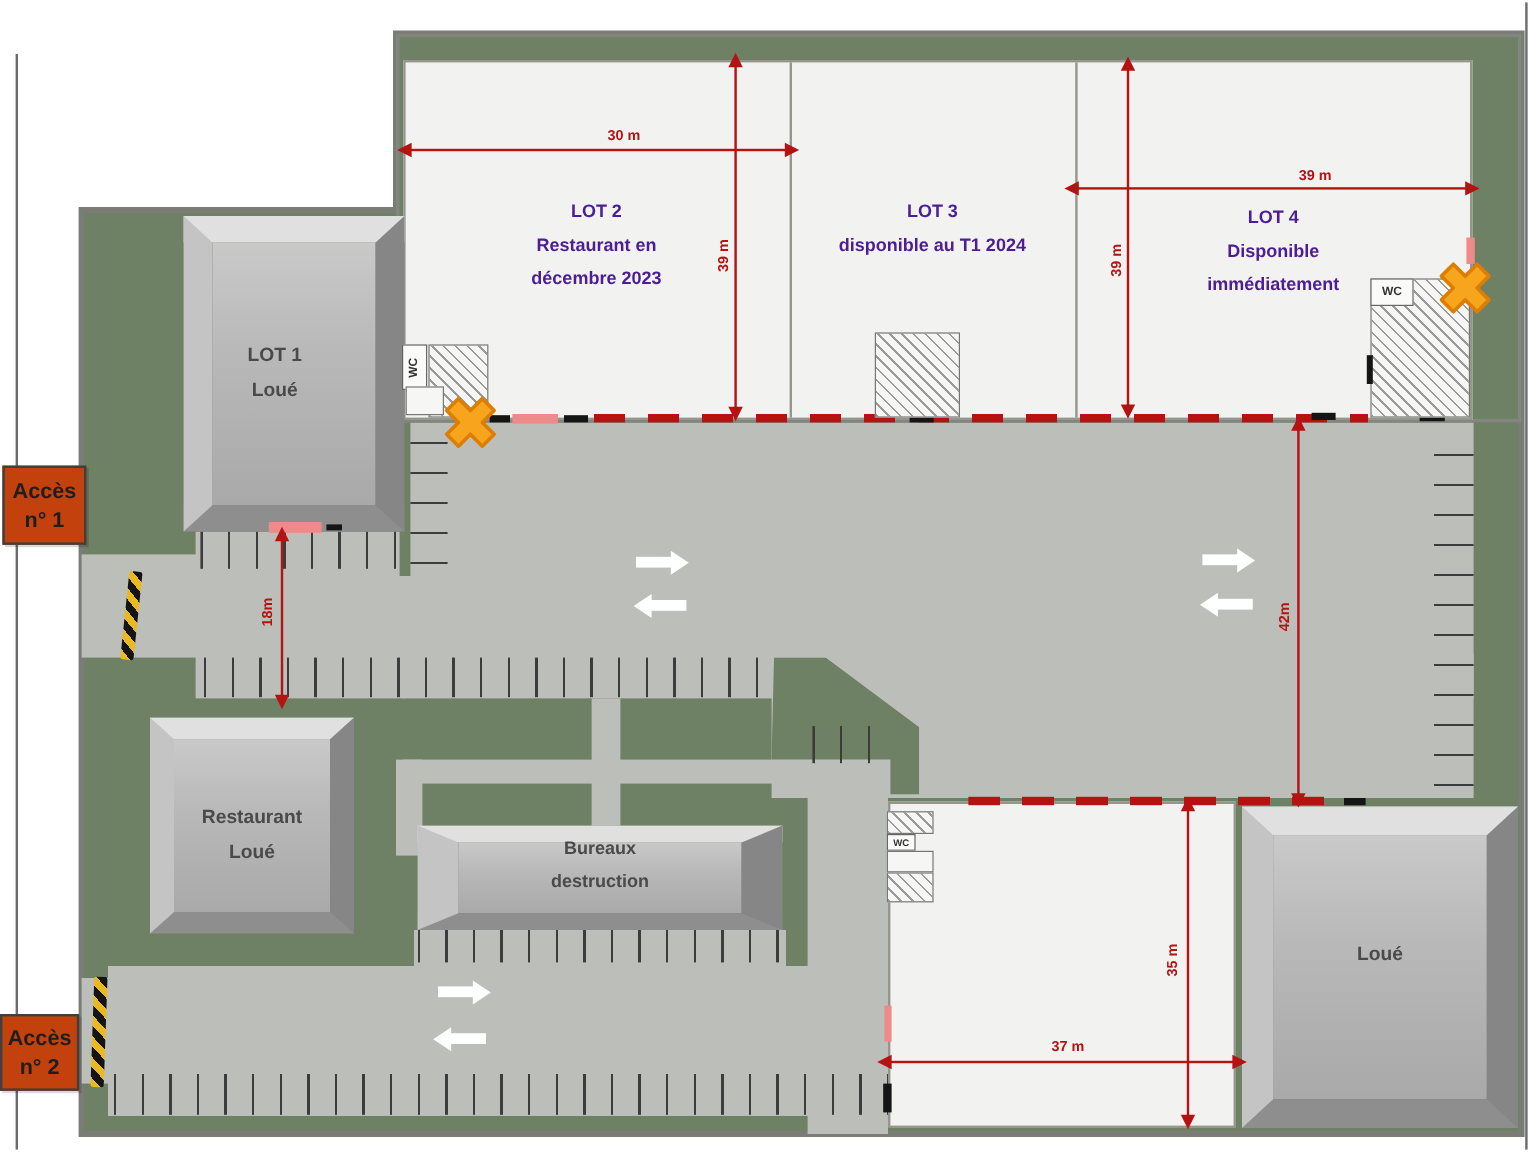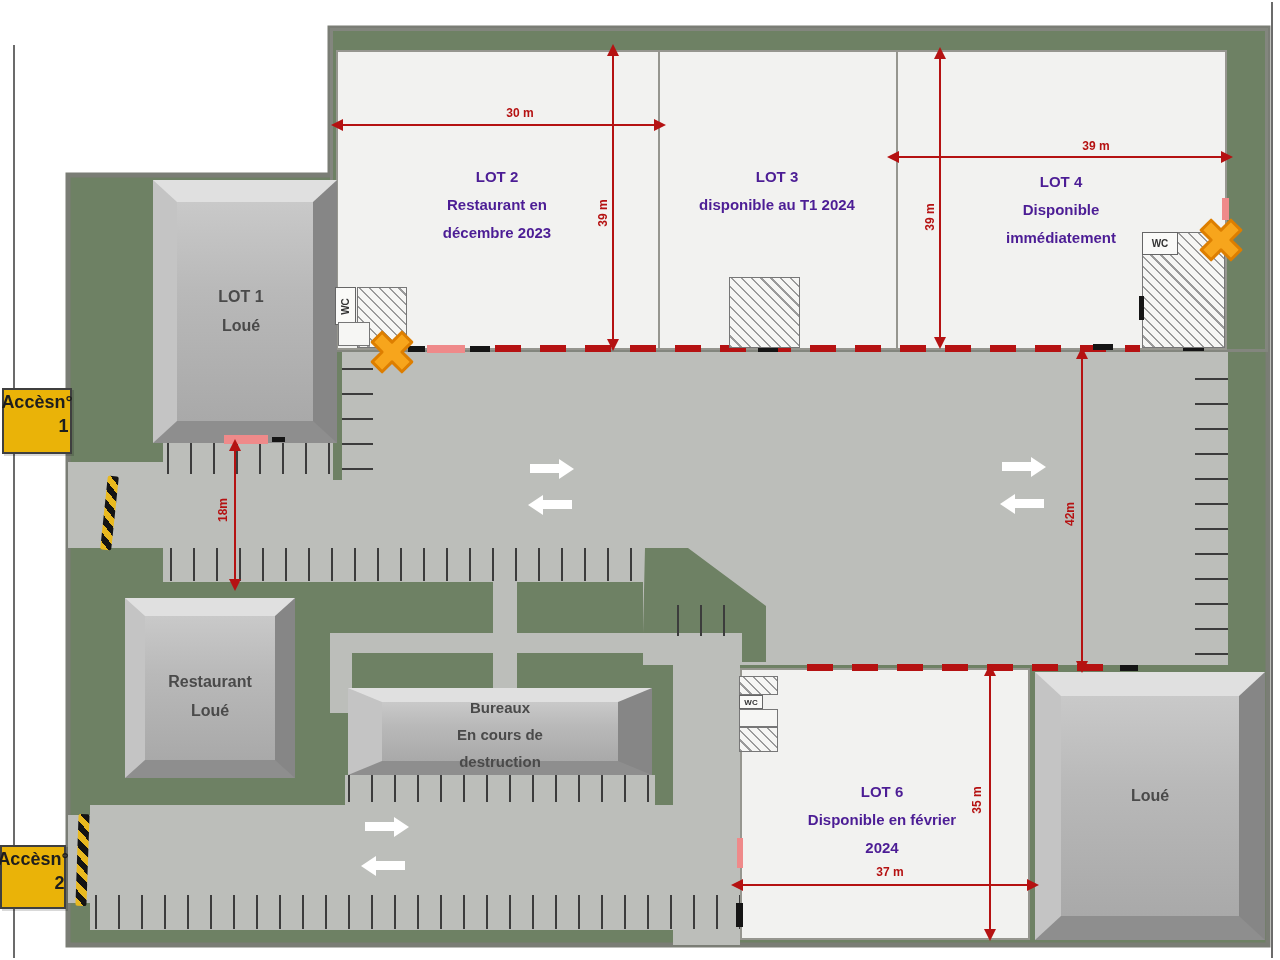--- a/index.html
+++ b/index.html
@@ -33,23 +33,23 @@
   .dimlbl.rot{transform:translate(-50%,-50%) rotate(-90deg);}
   .bld{position:absolute;box-sizing:border-box;border-style:solid;
        border-color:#E0E0E0 #868686 #8E8E8E #C4C4C4;
        background:linear-gradient(180deg,#C9C9C9 0%,#B9B9B9 40%,#A9A9A9 100%);}
   .bldlbl{position:absolute;text-align:center;font-weight:bold;color:#4A4A4A;line-height:1.8;}
   .lotlbl{position:absolute;text-align:center;font-weight:bold;color:#4c1d95;font-size:15px;line-height:1.85;}
   .wr{position:absolute;width:30px;height:9px;background:#fff;}
   .wr::after{content:"";position:absolute;right:-14px;top:-5.5px;border:10px solid transparent;border-right-width:0;border-left:15px solid #fff;}
   .wl{position:absolute;width:30px;height:9px;background:#fff;}
   .wl::before{content:"";position:absolute;left:-14px;top:-5.5px;border:10px solid transparent;border-left-width:0;border-right:15px solid #fff;}
-  .access{position:absolute;background:#eab308;border:2px solid #3F3F3F;text-align:center;
+  .access{position:absolute;background:#c2410c;border:2px solid #3F3F3F;text-align:center;
           font-weight:bold;font-size:18px;color:#1E1E1E;line-height:1.35;box-sizing:border-box;
-          display:flex;flex-direction:row;justify-content:center;box-shadow:2px 2px 0 rgba(0,0,0,0.15);}
+          display:flex;flex-direction:column;justify-content:center;box-shadow:2px 2px 0 rgba(0,0,0,0.15);}
   .barrier{position:absolute;width:11px;background:repeating-linear-gradient(45deg,#E9B91F 0 6px,#141414 6px 12px);border-radius:2px;}
   .xmark{position:absolute;}
   .vtext{transform:rotate(-90deg);white-space:nowrap;}
 </style>
 </head>
 <body>
 
 <div id="canvas">
 
   <div class="sideline" style="left:13px;top:45px;height:913px;"></div>
@@ -98,54 +98,48 @@
   <div class="tick" style="left:1093px;top:344px;width:20px;height:6px;"></div>
   <div class="tick" style="left:1183px;top:345px;width:21px;height:6px;"></div>
   <div class="dash-red" style="left:807px;top:664px;width:312px;"></div>
   <div class="tick" style="left:1120px;top:665px;width:18px;height:6px;"></div>
 
   <div class="bld" style="left:153px;top:180px;width:184px;height:263px;border-width:22px 24px;"></div>
   <div class="bld" style="left:125px;top:598px;width:170px;height:180px;border-width:18px 20px;"></div>
   <div class="bld" style="left:348px;top:688px;width:304px;height:87px;border-width:14px 34px;"></div>
   <div class="bld" style="left:1035px;top:672px;width:230px;height:268px;border-width:24px 26px;"></div>
 
-  <div class="bldlbl" style="left:149px;top:283px;width:184px;font-size:16px;">
+  <div class="bldlbl" style="left:137px;top:283px;width:184px;font-size:16px;">
     <div>LOT 1</div>
     <div>Loué</div>
   </div>
   <div class="bldlbl" style="left:125px;top:668px;width:170px;font-size:16px;">
     <div>Restaurant</div>
     <div>Loué</div>
   </div>
   <div class="bldlbl" style="left:348px;top:694px;width:304px;font-size:15px;">
     <div>Bureaux</div>
-    <div>En cours de</div>
     <div>destruction</div>
   </div>
   <div class="bldlbl" style="left:1035px;top:782px;width:230px;font-size:16px;">
     <div>Loué</div>
   </div>
   <div class="lotlbl" style="left:367px;top:163px;width:260px;">
     <div>LOT 2</div>
     <div>Restaurant en</div>
     <div>décembre 2023</div>
   </div>
   <div class="lotlbl" style="left:632px;top:163px;width:290px;">
     <div>LOT 3</div>
     <div>disponible au T1 2024</div>
   </div>
   <div class="lotlbl" style="left:941px;top:168px;width:240px;">
     <div>LOT 4</div>
     <div>Disponible</div>
     <div>immédiatement</div>
-  </div>
-  <div class="lotlbl" style="left:752px;top:778px;width:260px;">
-    <div>LOT 6</div>
-    <div>Disponible en février</div>
-    <div>2024</div>
   </div>
 
   <div class="wcbox" style="left:335px;top:287px;width:21px;height:38px;">
     <span class="vtext">WC</span>
   </div>
   <div class="hatch" style="left:357px;top:287px;width:50px;height:61px;"></div>
   <div class="abs" style="left:338px;top:322px;width:32px;height:24px;background:#F6F6F4;border:1.5px solid #777;box-sizing:border-box;"></div>
   <div class="hatch" style="left:729px;top:277px;width:71px;height:71px;"></div>
   <div class="hatch" style="left:1142px;top:232px;width:83px;height:116px;"></div>
   <div class="wcbox" style="left:1142px;top:232px;width:36px;height:23px;">

